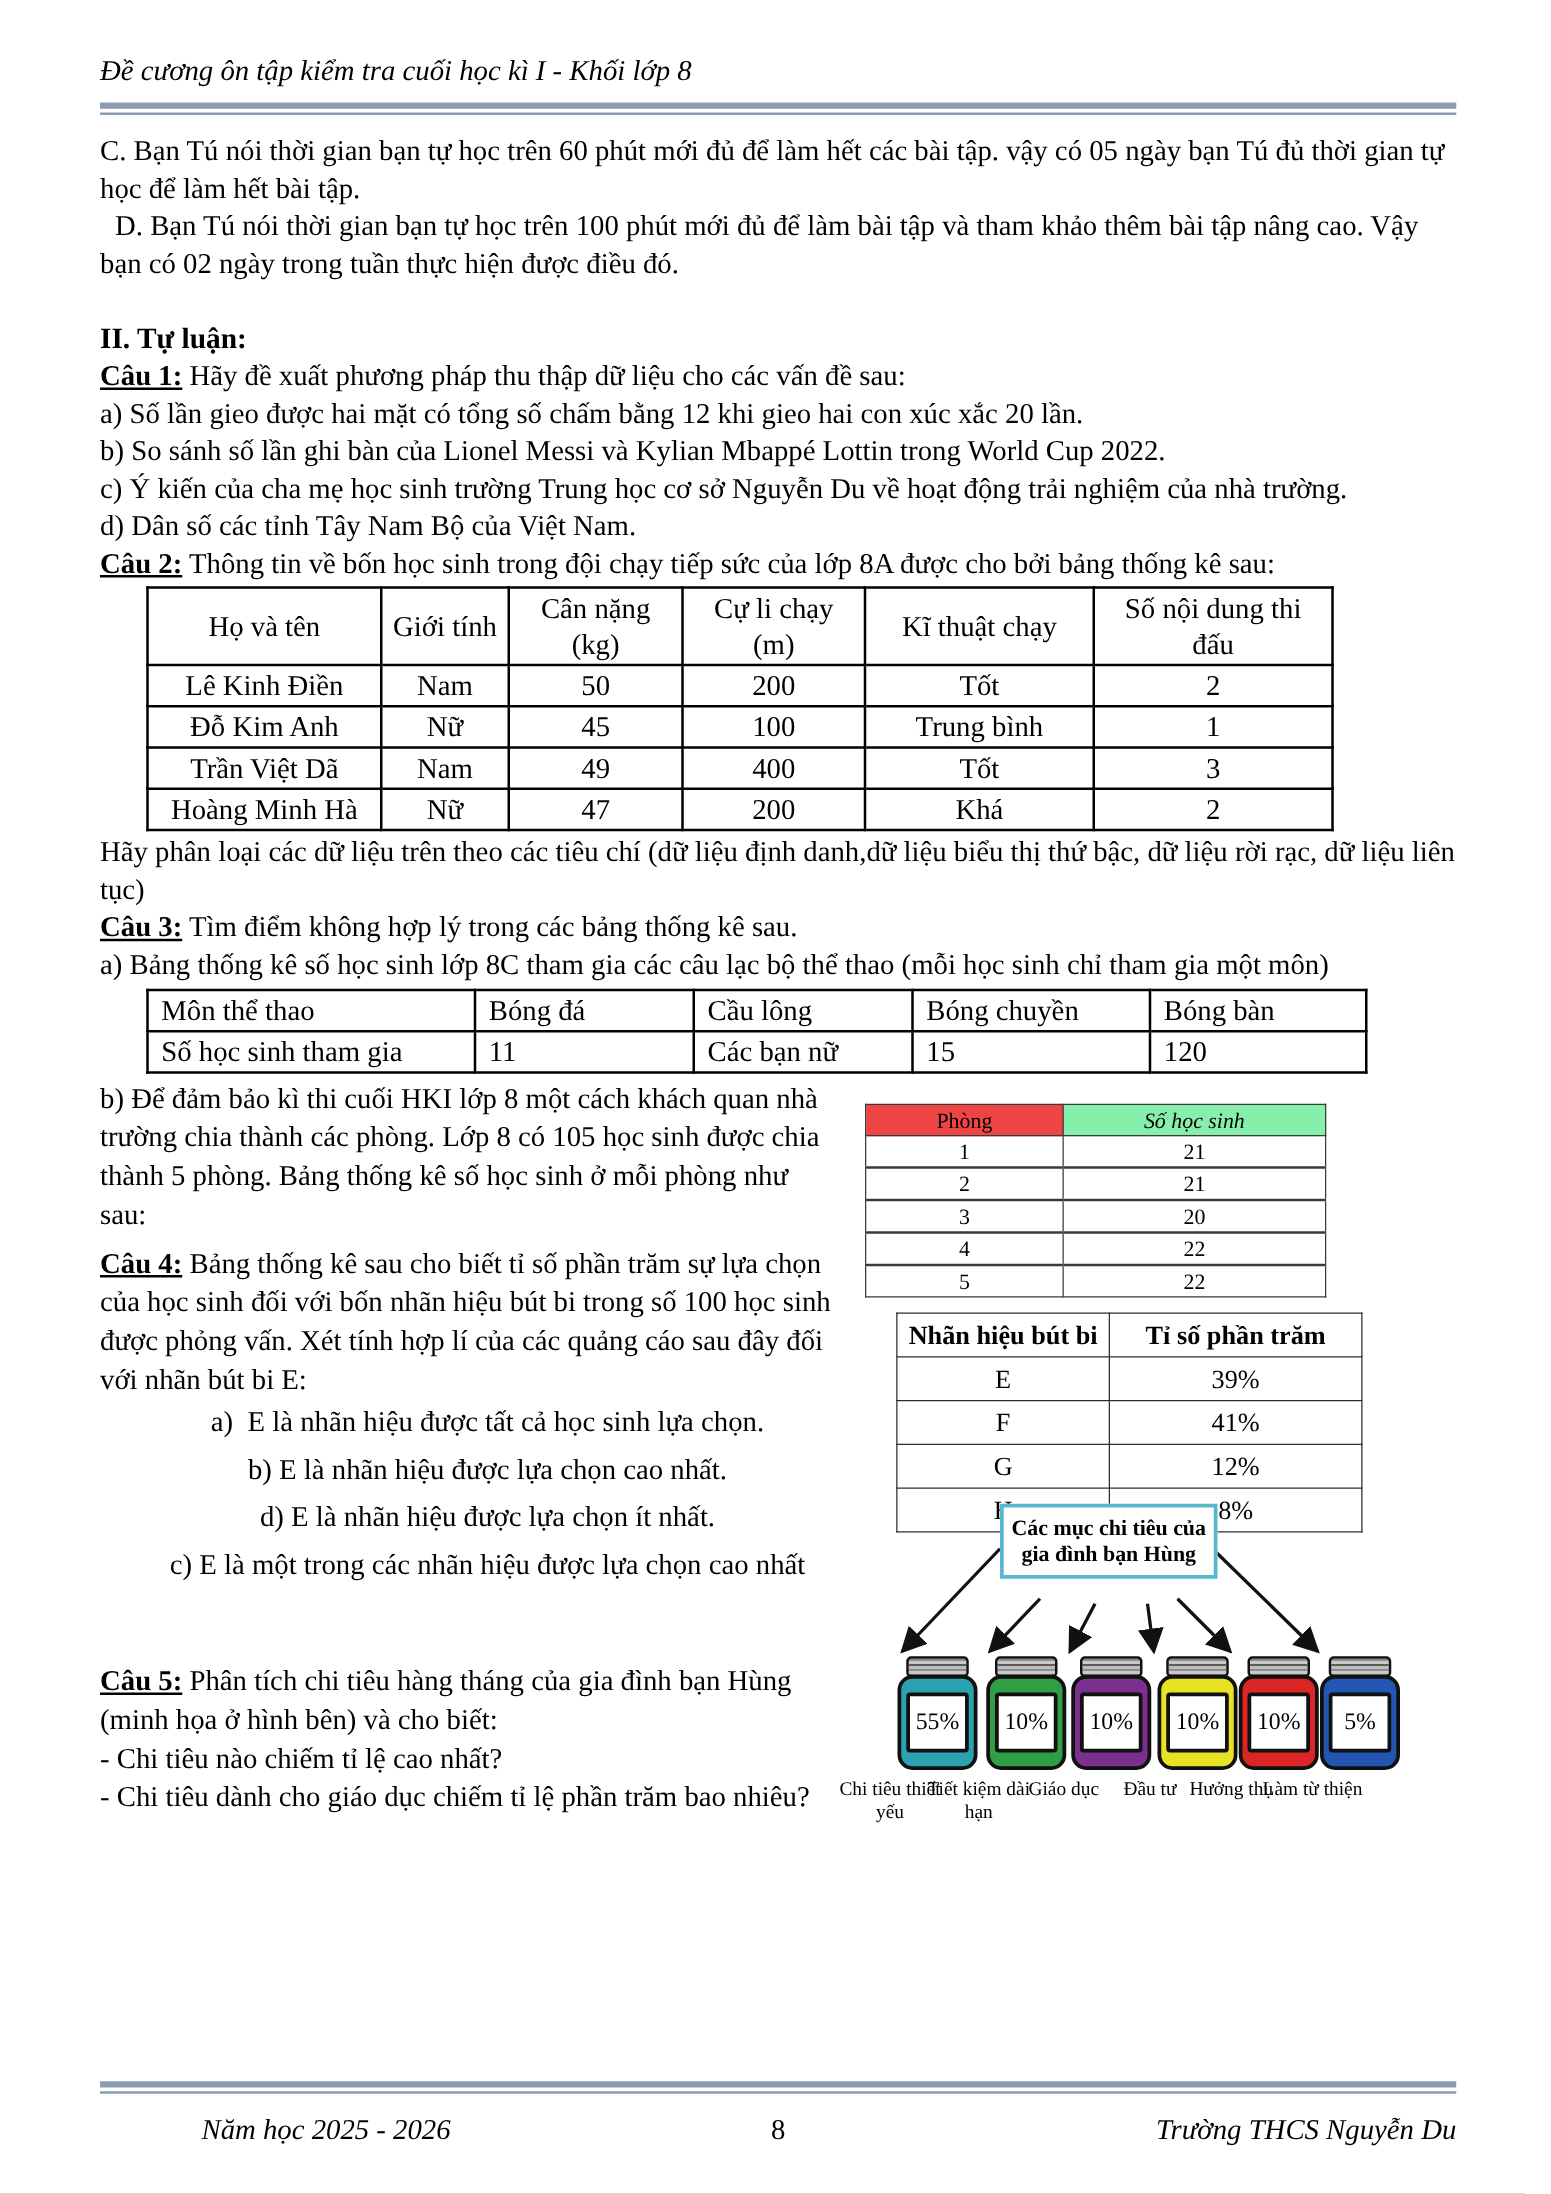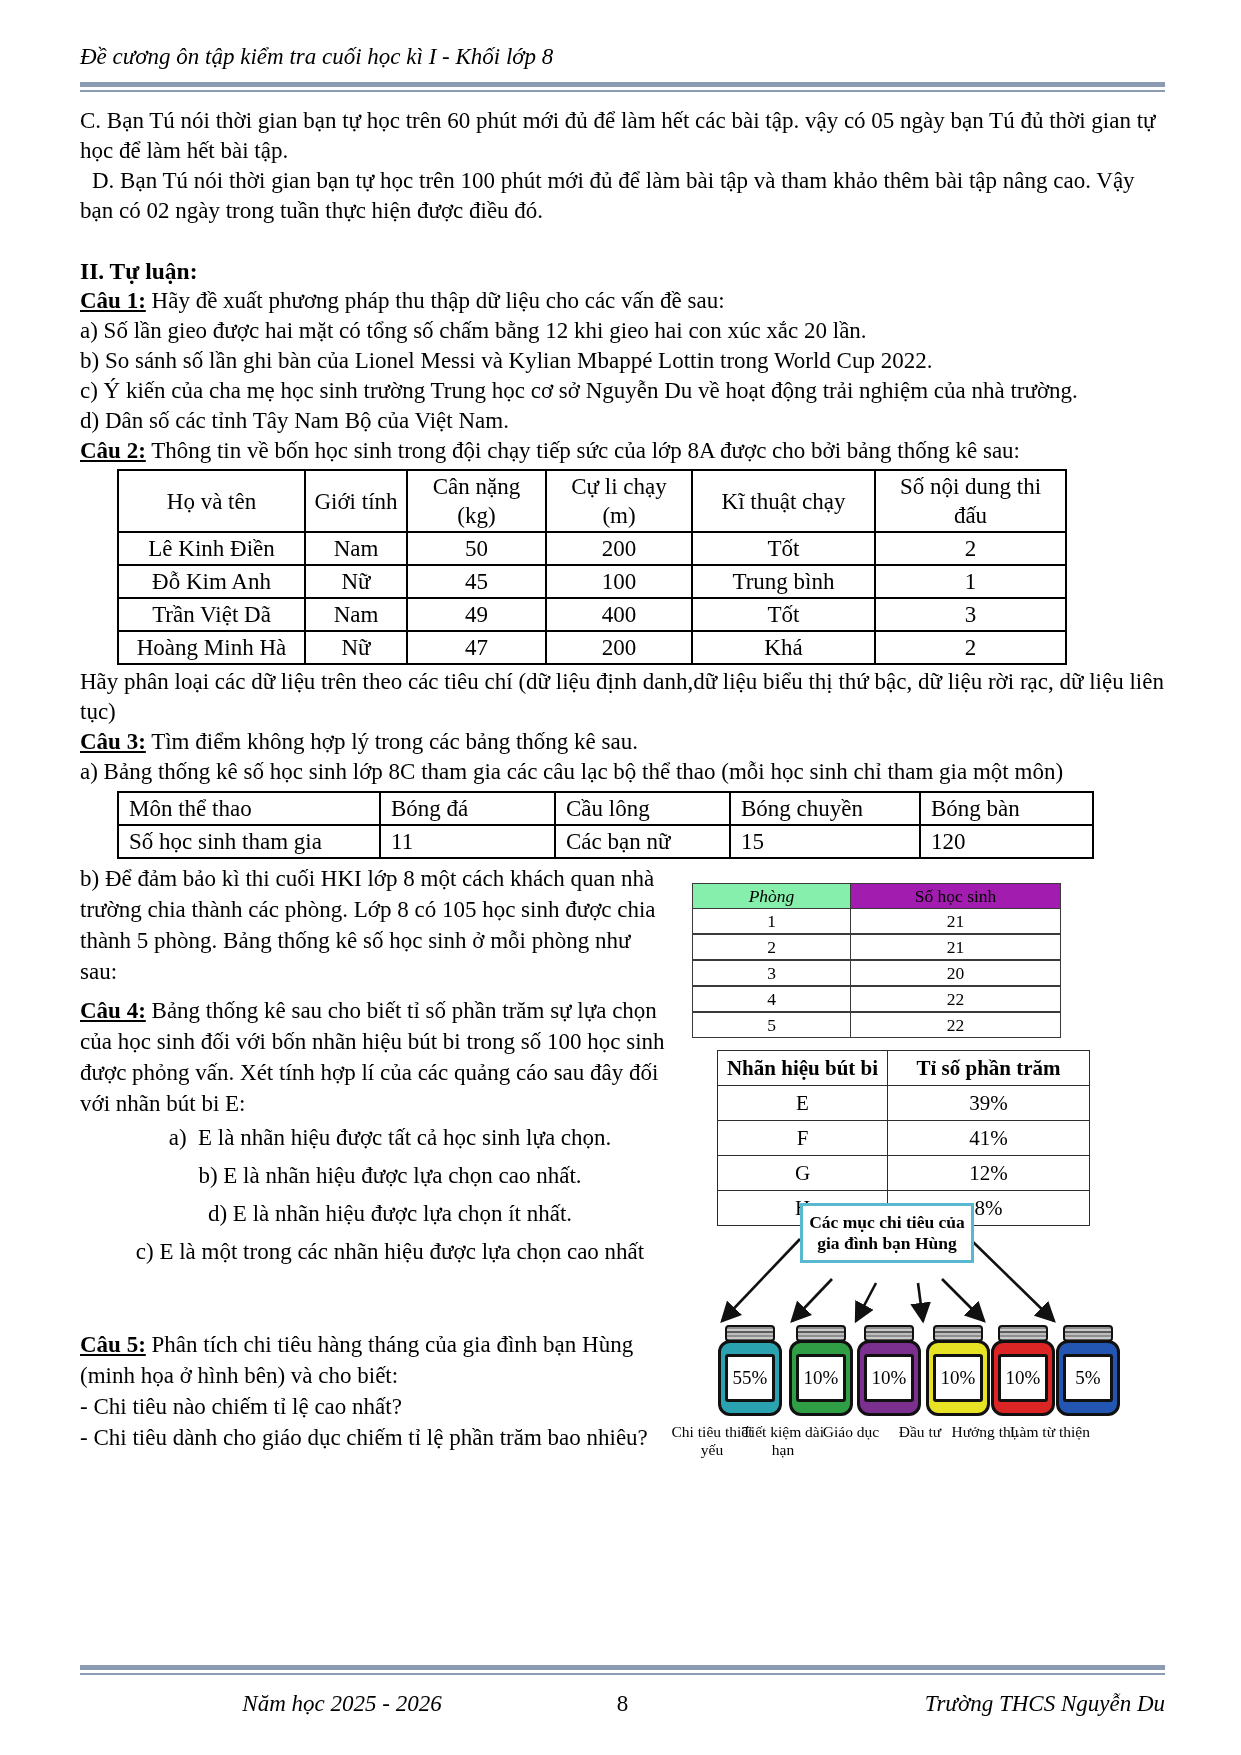--- a/index.html
+++ b/index.html
@@ -111,21 +111,21 @@
   }
   
   .footer{
     position:absolute;left:0;bottom:0;width:100%;
   }
   .footer-inner{padding:0 76px 38px 80px;}
   .footer-row{
     display:flex;margin-top:16px;
     font-style:italic;font-size:23px;
   }
-  .footer-row .fl{flex:1;text-align:right;}
+  .footer-row .fl{flex:1;text-align:center;}
   .footer-row .fc{flex:1;text-align:center;font-style:normal;}
   .footer-row .fr{flex:1;text-align:right;}
 </style>
 </head>
 <body>
 
 <div class="page">
   <div class="content">
 
     <div class="header-title">Đề cương ôn tập kiểm tra cuối học kì I - Khối lớp 8</div>
@@ -243,22 +243,22 @@
         <p class="para">- Chi tiêu dành cho giáo dục chiếm tỉ lệ phần trăm bao nhiêu?</p>
       </div>
 
       <table class="rooms-table">
         <colgroup>
             <col style="width:158px">
             <col style="width:210px">
           </colgroup>
         <tbody>
           <tr class="hdr">
-            <td style="background-color: #86efac; font-style: italic;">Phòng</td>
-            <td style="background-color: #a21caf;">Số học sinh</td>
+            <td style="background-color: #ef4444;">Phòng</td>
+            <td style="background-color: #86efac; font-style: italic;">Số học sinh</td>
           </tr>
           <tr>
               <td>1</td>
               <td>21</td>
             </tr>
           <tr class="thick">
               <td>2</td>
               <td>21</td>
             </tr>
           <tr class="thick">

